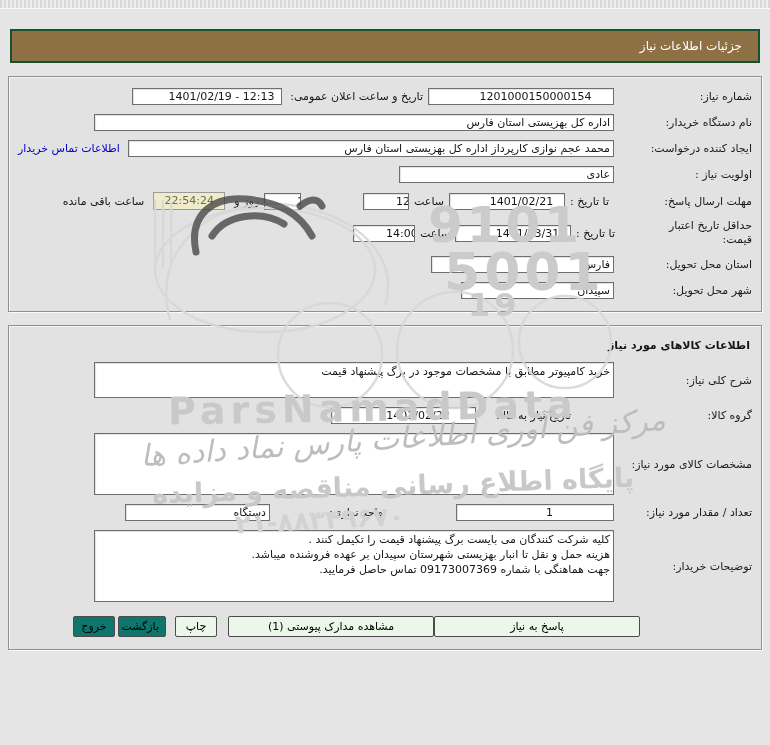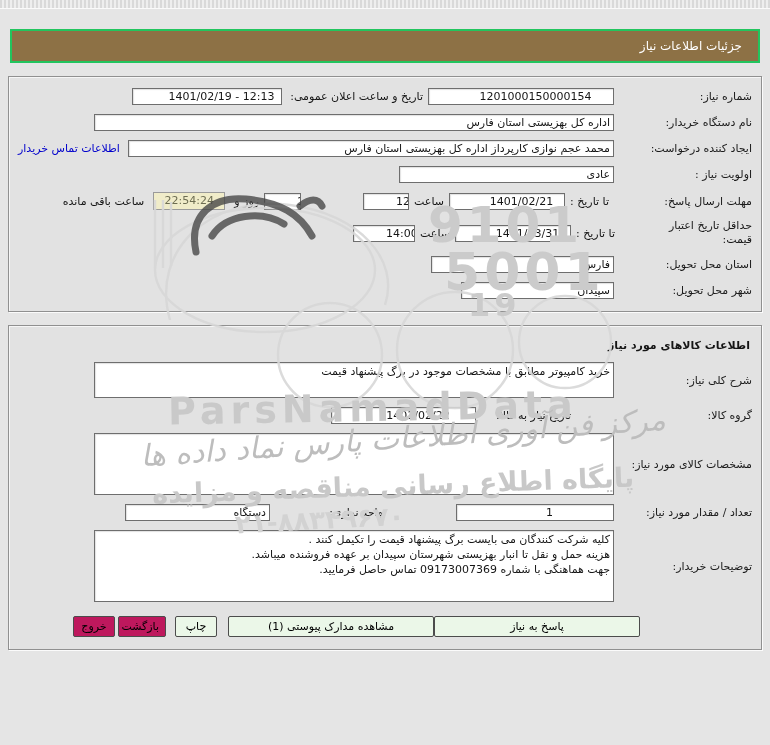--- a/index.html
+++ b/index.html
@@ -8,21 +8,21 @@
     width:770px; height:745px; position:relative; overflow:hidden;
     background:#e5e5e5; direction:rtl;
     font-family:"DejaVu Sans", sans-serif; font-size:11px; color:#151515;
   }
   .topstrip {
     height:9px; border-bottom:1px solid #fafafa;
     background:repeating-linear-gradient(90deg,#d9d9d9 0 2px,#eeeeee 2px 4px);
   }
   .titlebar {
     margin:20px 10px 0; height:34px; line-height:30px;
-    border:2px solid #22c55e; color:#fff; padding:0 16px;
+    border:2px solid #14532d; color:#fff; padding:0 16px;
     font-size:12px;
   }
   .panel {
     margin:13px 8px 0; background:#e2e2e2; padding:11px 9px 12px;
     border:1px solid #909090;
     box-shadow: inset 1px 1px 0 #f6f6f6, 1px 1px 0 #fbfbfb;
   }
   .row { display:flex; align-items:center; margin-bottom:9px; }
   .row:last-child { margin-bottom:0; }
   .lbl { width:138px; flex:none; padding-left:6px; color:#1a1a1a; }
@@ -47,21 +47,21 @@
   .daybox { width:34px; }
   .two-line-lbl { line-height:14px; }
   .sect-title { font-weight:bold; margin:2px 2px 10px; }
   .btnrow { display:flex; align-items:center; padding-right:112px; margin-top:14px; }
   .btn {
     height:21px; border:1px solid #4c4c4c; border-radius:2px;
     font-family:inherit; font-size:11px; line-height:18px; padding:0 6px;
     cursor:pointer; white-space:nowrap;
   }
   .btn-green { background:#ebf7e8; }
-  .btn-pink  { background:#be185d; }
+  .btn-pink  { background:#0f766e; }
   
   .wm { position:absolute; pointer-events:none; z-index:10; white-space:nowrap; }
   .wm-num { font-weight:bold; color:#cbcbcb; direction:ltr; letter-spacing:4px; }
   .wm-latin { font-weight:bold; color:#c9c9c9; direction:ltr; font-size:38px; letter-spacing:5px; top:386px; left:168px; transform:rotate(-1deg); }
   .wm-callig { font-style:italic; color:#bdbdbd; font-size:30px; top:420px; left:140px; transform:rotate(-4deg); }
   .wm-portal { font-weight:bold; color:#c8c8c8; font-size:27px; top:470px; left:152px; transform:rotate(-2deg); }
   .wm-phone { color:#d2d2d2; font-size:26px; font-weight:bold; top:505px; left:235px; transform:rotate(-3deg); }
   svg.wmsvg { position:absolute; inset:0; pointer-events:none; z-index:9; }
 </style>
 </head>

